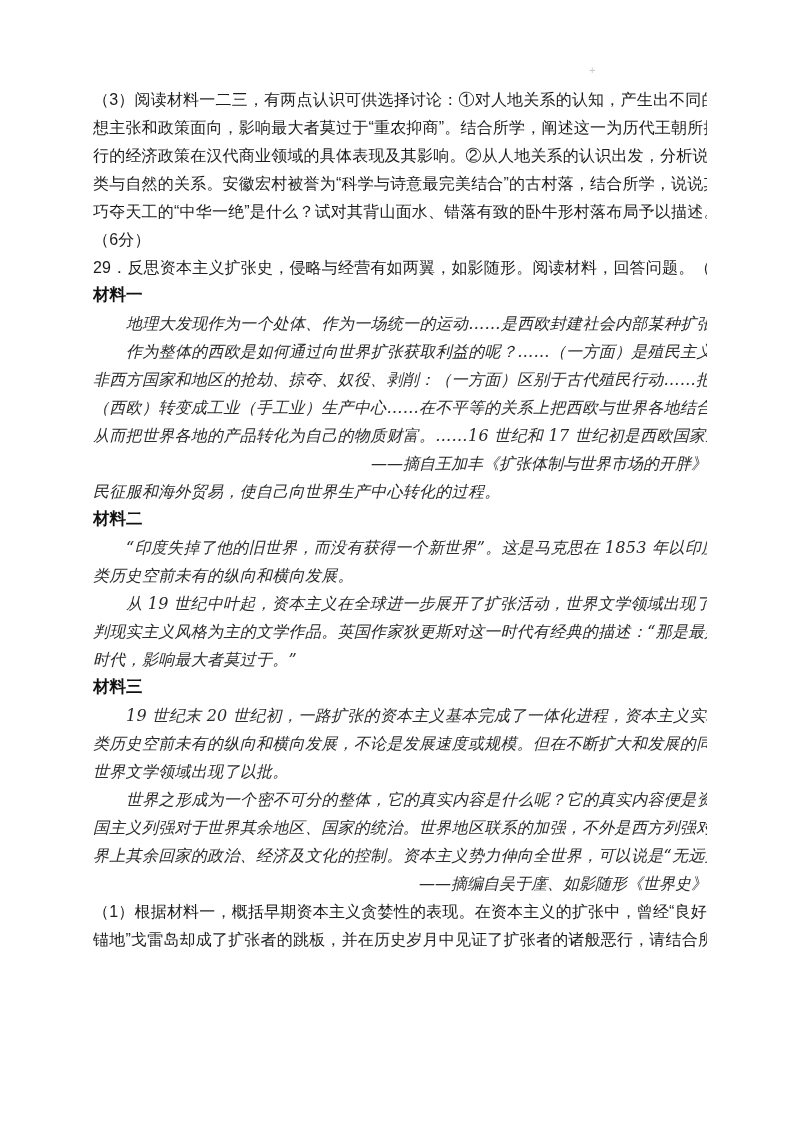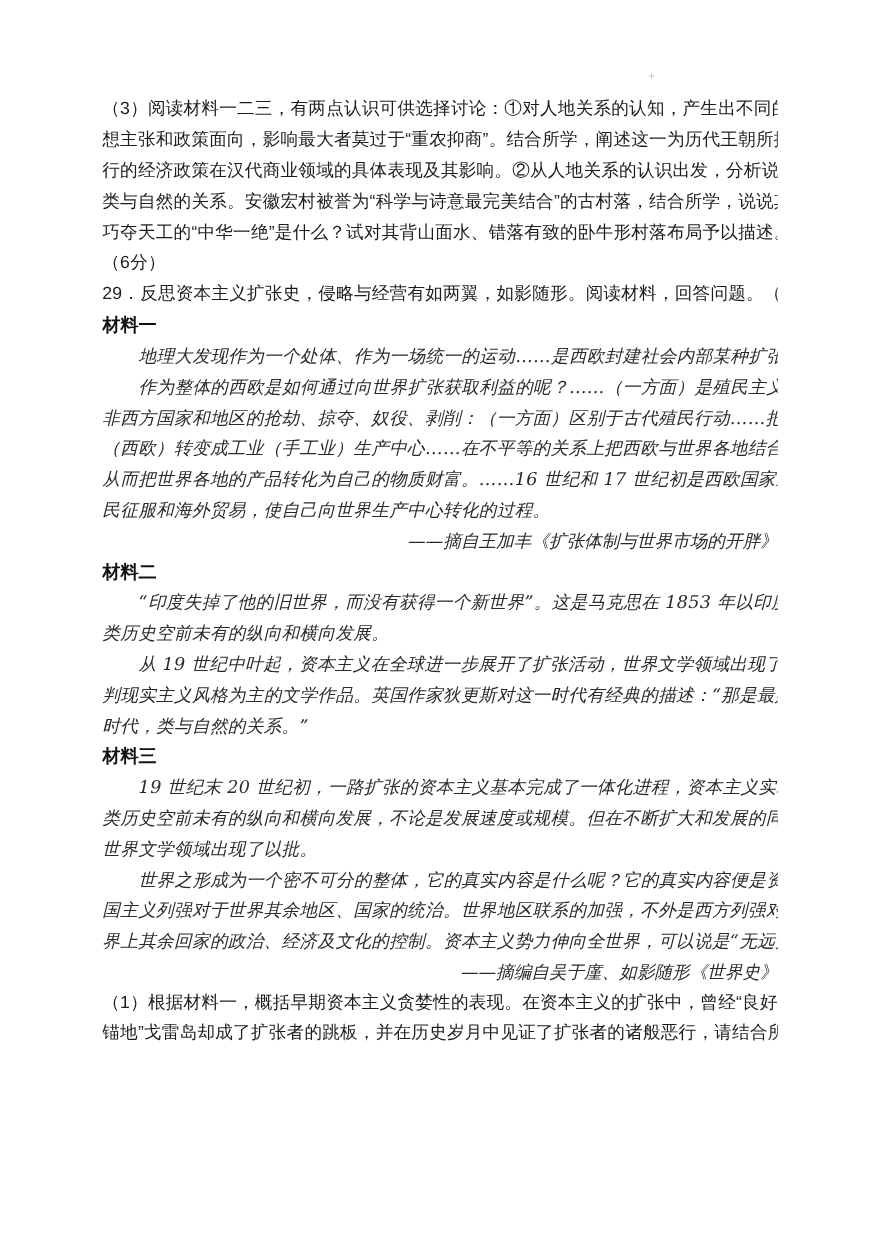--- a/index.html
+++ b/index.html
@@ -43,21 +43,21 @@
   
   .m-line {
     font-family: "DejaVu Serif", "Liberation Serif", serif;
     font-style: italic;
     font-size: 16px;
     color: #2a2a2a;
     letter-spacing: 0.3px;
   }
   .indent { padding-left: 33px; }
   .mat-header {
-    font-family: Liberation Sans, sans-serif;
+    font-family: Liberation Mono, monospace;
     font-weight: bold;
     font-style: normal;
     font-size: 16.5px;
     color: #111111;
   }
   .source-line {
     text-align: right;
     font-family: "DejaVu Serif", "Liberation Serif", serif;
     font-style: italic;
     font-size: 16px;
@@ -92,31 +92,31 @@
 
     <div class="line q-line">29．反思资本主义扩张史，侵略与经营有如两翼，如影随形。阅读材料，回答问题。（15分）</div>
 
     <div>
       <div class="line mat-header">材料一</div>
       <div class="line m-line indent">地理大发现作为一个处体、作为一场统一的运动……是西欧封建社会内部某种扩张性体</div>
       <div class="line m-line indent">作为整体的西欧是如何通过向世界扩张获取利益的呢？……（一方面）是殖民主义者对</div>
       <div class="line m-line">非西方国家和地区的抢劫、掠夺、奴役、剥削：（一方面）区别于古代殖民行动……把自己</div>
       <div class="line m-line">（西欧）转变成工业（手工业）生产中心……在不平等的关系上把西欧与世界各地结合起来，</div>
       <div class="line m-line">从而把世界各地的产品转化为自己的物质财富。……16 世纪和 17 世纪初是西欧国家通过殖</div>
+      <div class="line source-line">——摘自王加丰《扩张体制与世界市场的开胖》</div>
       <div class="line m-line">民征服和海外贸易，使自己向世界生产中心转化的过程。</div>
-      <div class="line source-line">——摘自王加丰《扩张体制与世界市场的开胖》</div>
     </div>
 
     <div>
       <div class="line mat-header">材料二</div>
       <div class="line m-line indent">“印度失掉了他的旧世界，而没有获得一个新世界”。这是马克思在 1853 年以印度为例，</div>
       <div class="line m-line">类历史空前未有的纵向和横向发展。</div>
       <div class="line m-line indent">从 19 世纪中叶起，资本主义在全球进一步展开了扩张活动，世界文学领域出现了以批</div>
       <div class="line m-line">判现实主义风格为主的文学作品。英国作家狄更斯对这一时代有经典的描述：“那是最好的</div>
-      <div class="line m-line">时代，类与自然的关系。”</div>
+      <div class="line m-line">时代，影响最大者莫过于。”</div>
     </div>
 
     <div>
       <div class="line mat-header">材料三</div>
       <div class="line m-line indent">19 世纪末 20 世纪初，一路扩张的资本主义基本完成了一体化进程，资本主义实现了人</div>
       <div class="line m-line">类历史空前未有的纵向和横向发展，不论是发展速度或规模。但在不断扩大和发展的同时，</div>
       <div class="line m-line">世界文学领域出现了以批。</div>
       <div class="line m-line indent">世界之形成为一个密不可分的整体，它的真实内容是什么呢？它的真实内容便是资本帝</div>
       <div class="line m-line">国主义列强对于世界其余地区、国家的统治。世界地区联系的加强，不外是西方列强对于世</div>
       <div class="line m-line">界上其余回家的政治、经济及文化的控制。资本主义势力伸向全世界，可以说是“无远弗届”。</div>

